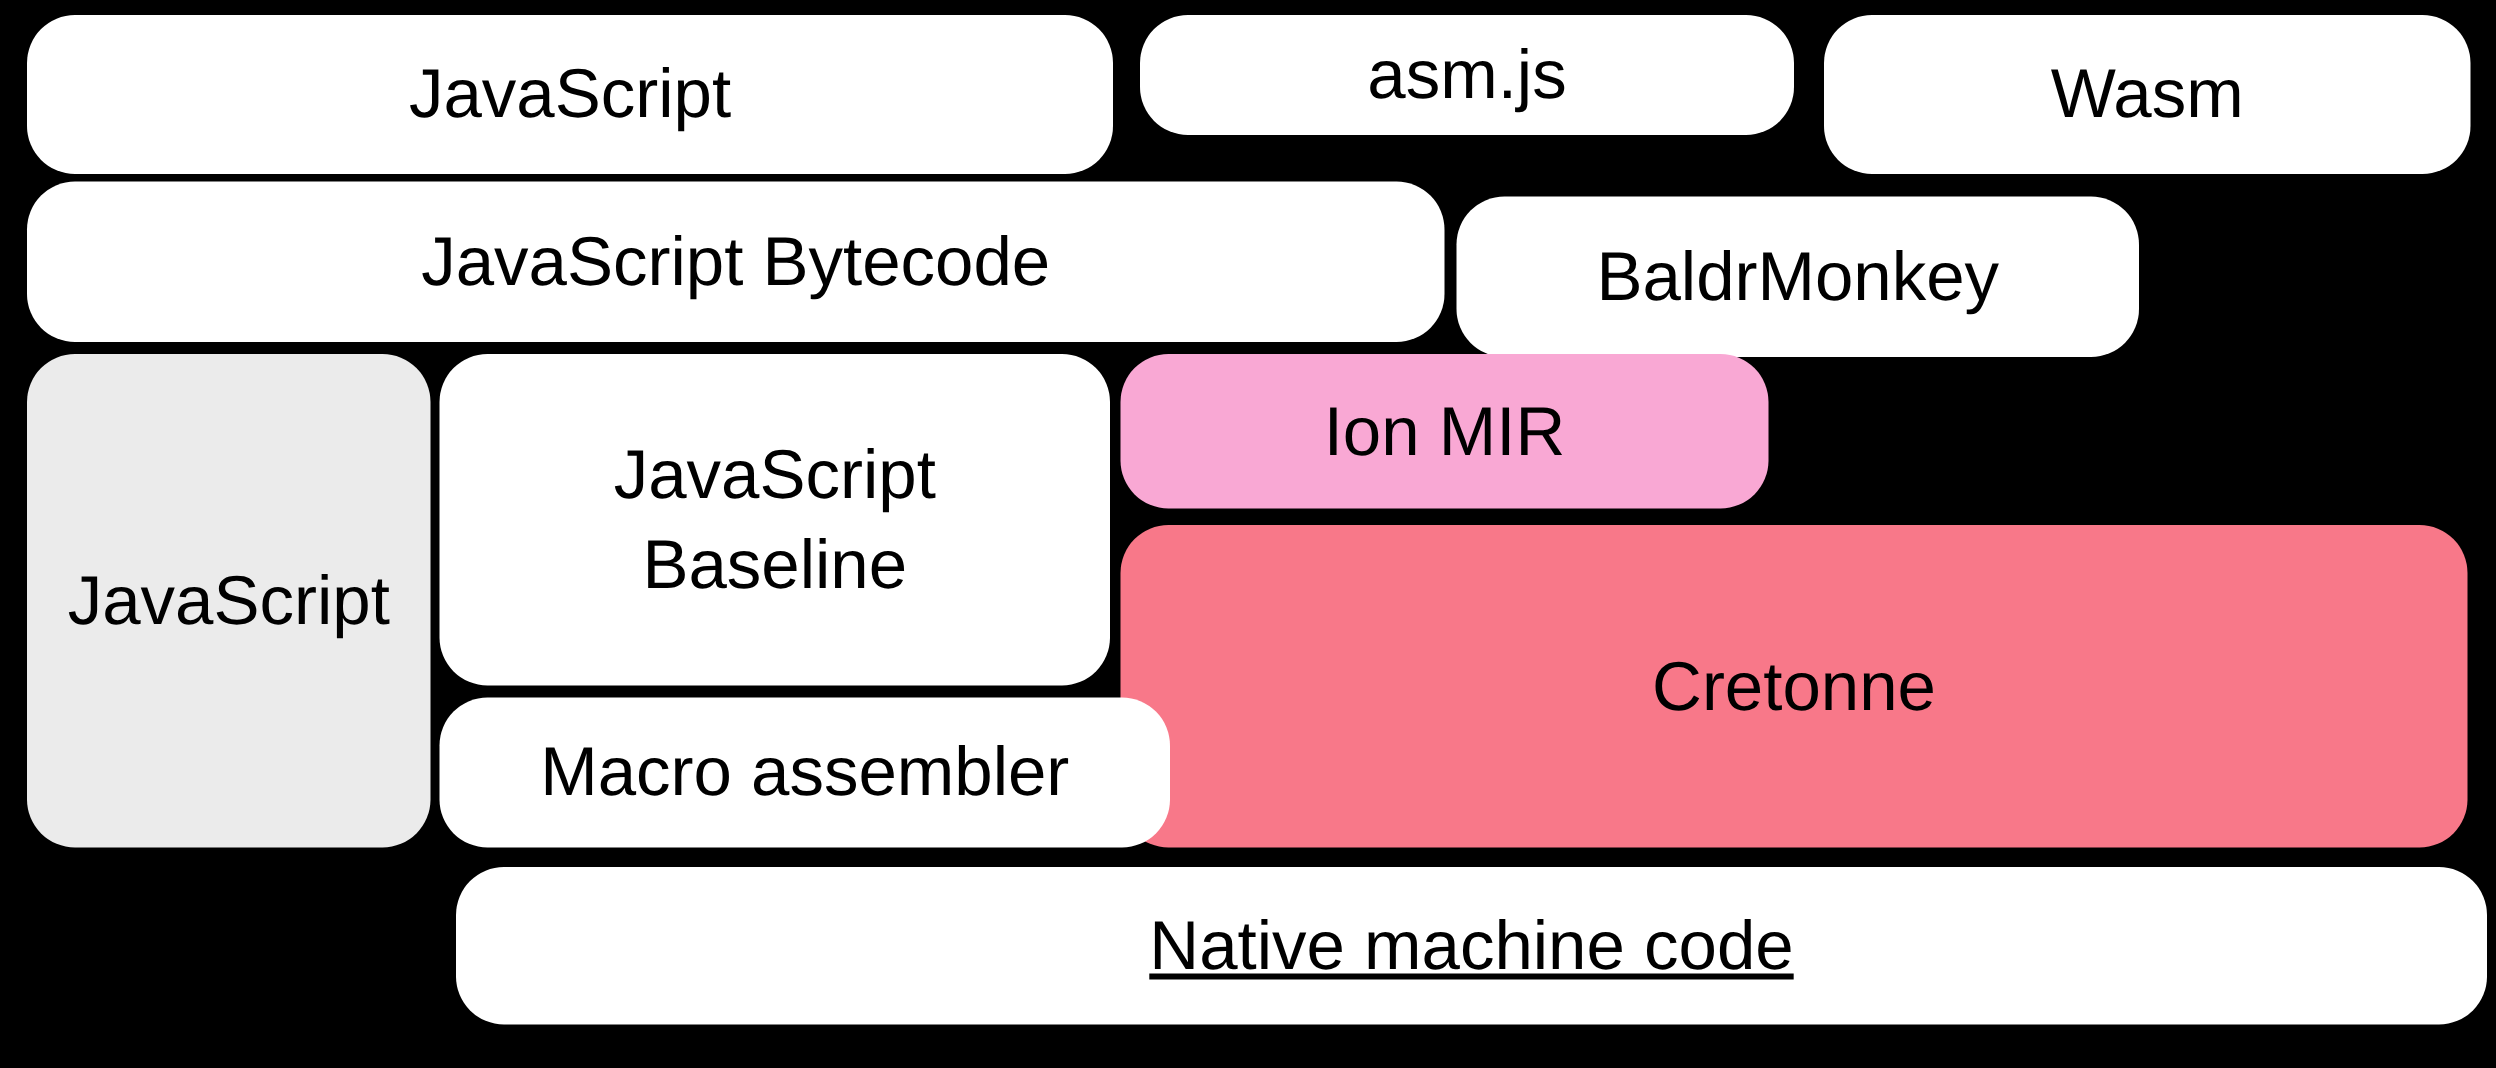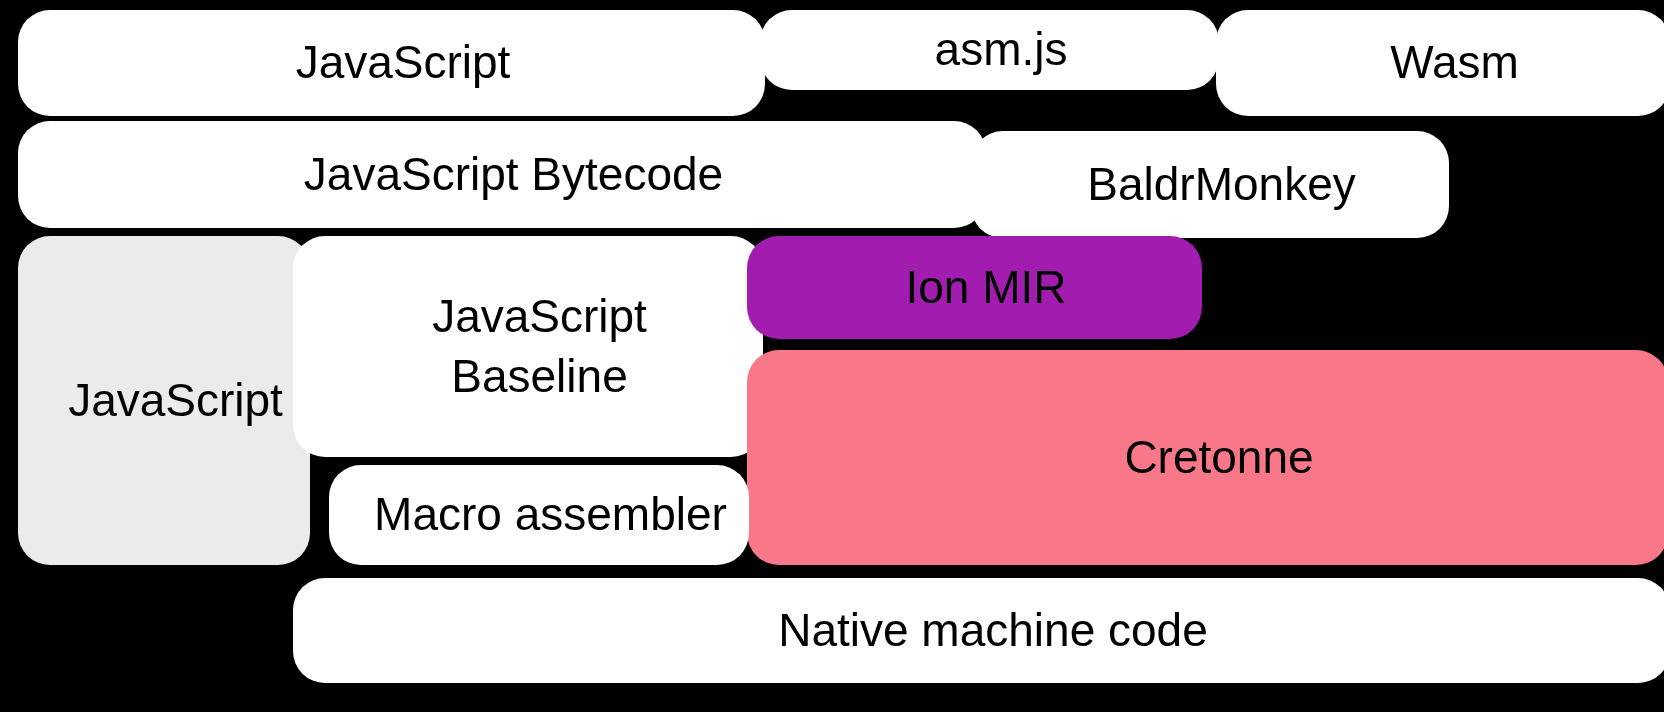--- a/index.html
+++ b/index.html
@@ -20,36 +20,35 @@
     background: #FFFFFF;
     border-radius: 32px;
     display: flex;
     align-items: center;
     justify-content: center;
     color: #000000;
     font-size: 46px;
     line-height: 1.3;
     text-align: center;
     white-space: pre-line;
-    padding-left: 23px;
   }
   .box span {
     display: block;
   }
   #b-javascript   { left: 18px;   top: 10px;  width: 724px;  height: 106px; }
   #b-asmjs        { left: 760px;  top: 10px;  width: 436px;  height: 80px; }
   #b-wasm         { left: 1216px; top: 10px;  width: 431px;  height: 106px; }
   #b-bytecode     { left: 18px;   top: 121px; width: 945px;  height: 107px; }
   #b-baldrmonkey  { left: 971px;  top: 131px; width: 455px;  height: 107px; }
   #b-interpreter  { left: 18px;   top: 236px; width: 269px;  height: 329px; background: #EBEBEB; }
   #b-baseline     { left: 293px;  top: 236px; width: 447px;  height: 221px; }
-  #b-ionmir       { left: 747px;  top: 236px; width: 432px;  height: 103px; background: #a21caf; }
+  #b-ionmir       { left: 747px;  top: 236px; width: 432px;  height: 103px; background: #f9a8d4; }
   #b-cretonne     { left: 747px;  top: 350px; width: 898px;  height: 215px; background: #F87889; align-items: center; }
-  #b-macro        { left: 293px;  top: 465px; width: 397px;  height: 100px; margin-left: 36px; }
-  #b-native       { left: 293px;  top: 578px; width: 1354px; height: 105px; }
+  #b-macro        { left: 293px;  top: 465px; width: 487px;  height: 100px; }
+  #b-native       { left: 304px;  top: 578px; width: 1354px; height: 105px; text-decoration: underline; }
 </style>
 </head>
 <body>
 
 <div class="canvas">
 
   <div class="box" id="b-javascript">
     <span>JavaScript</span>
   </div>
 

